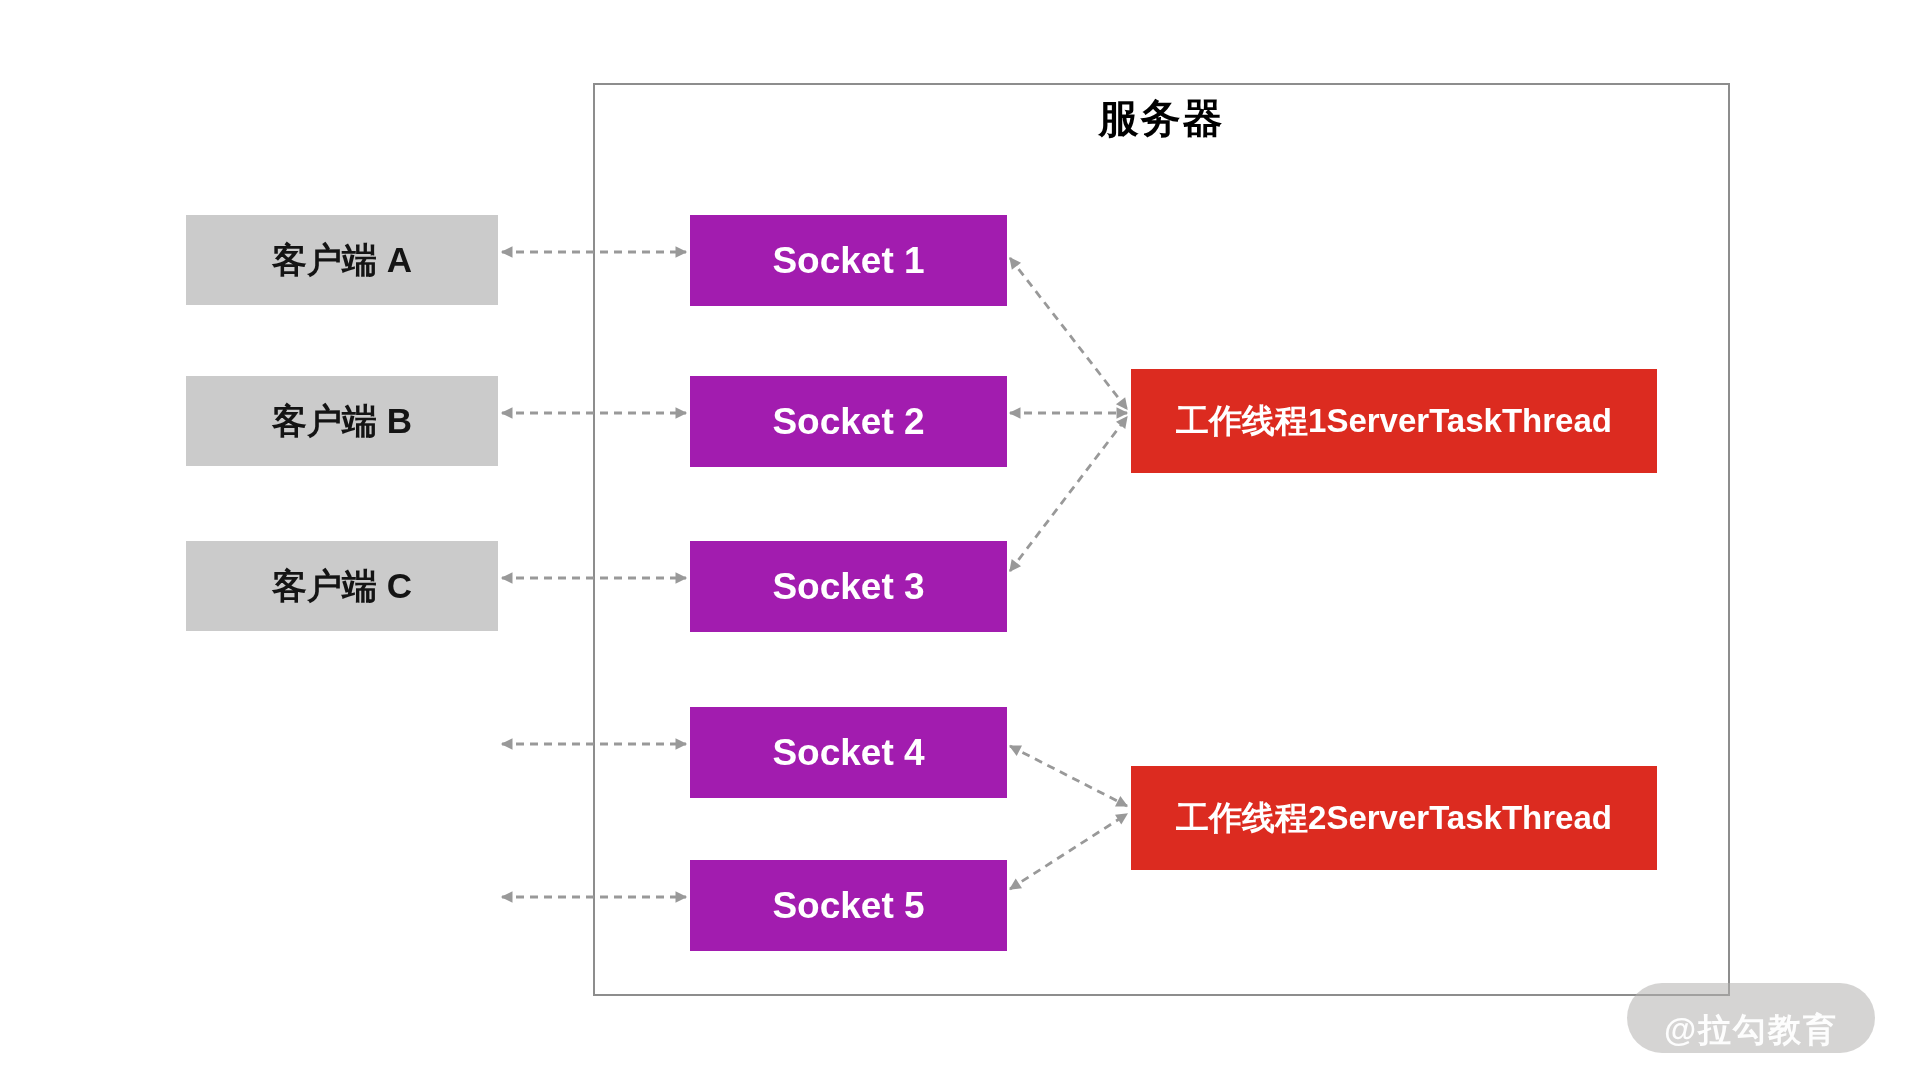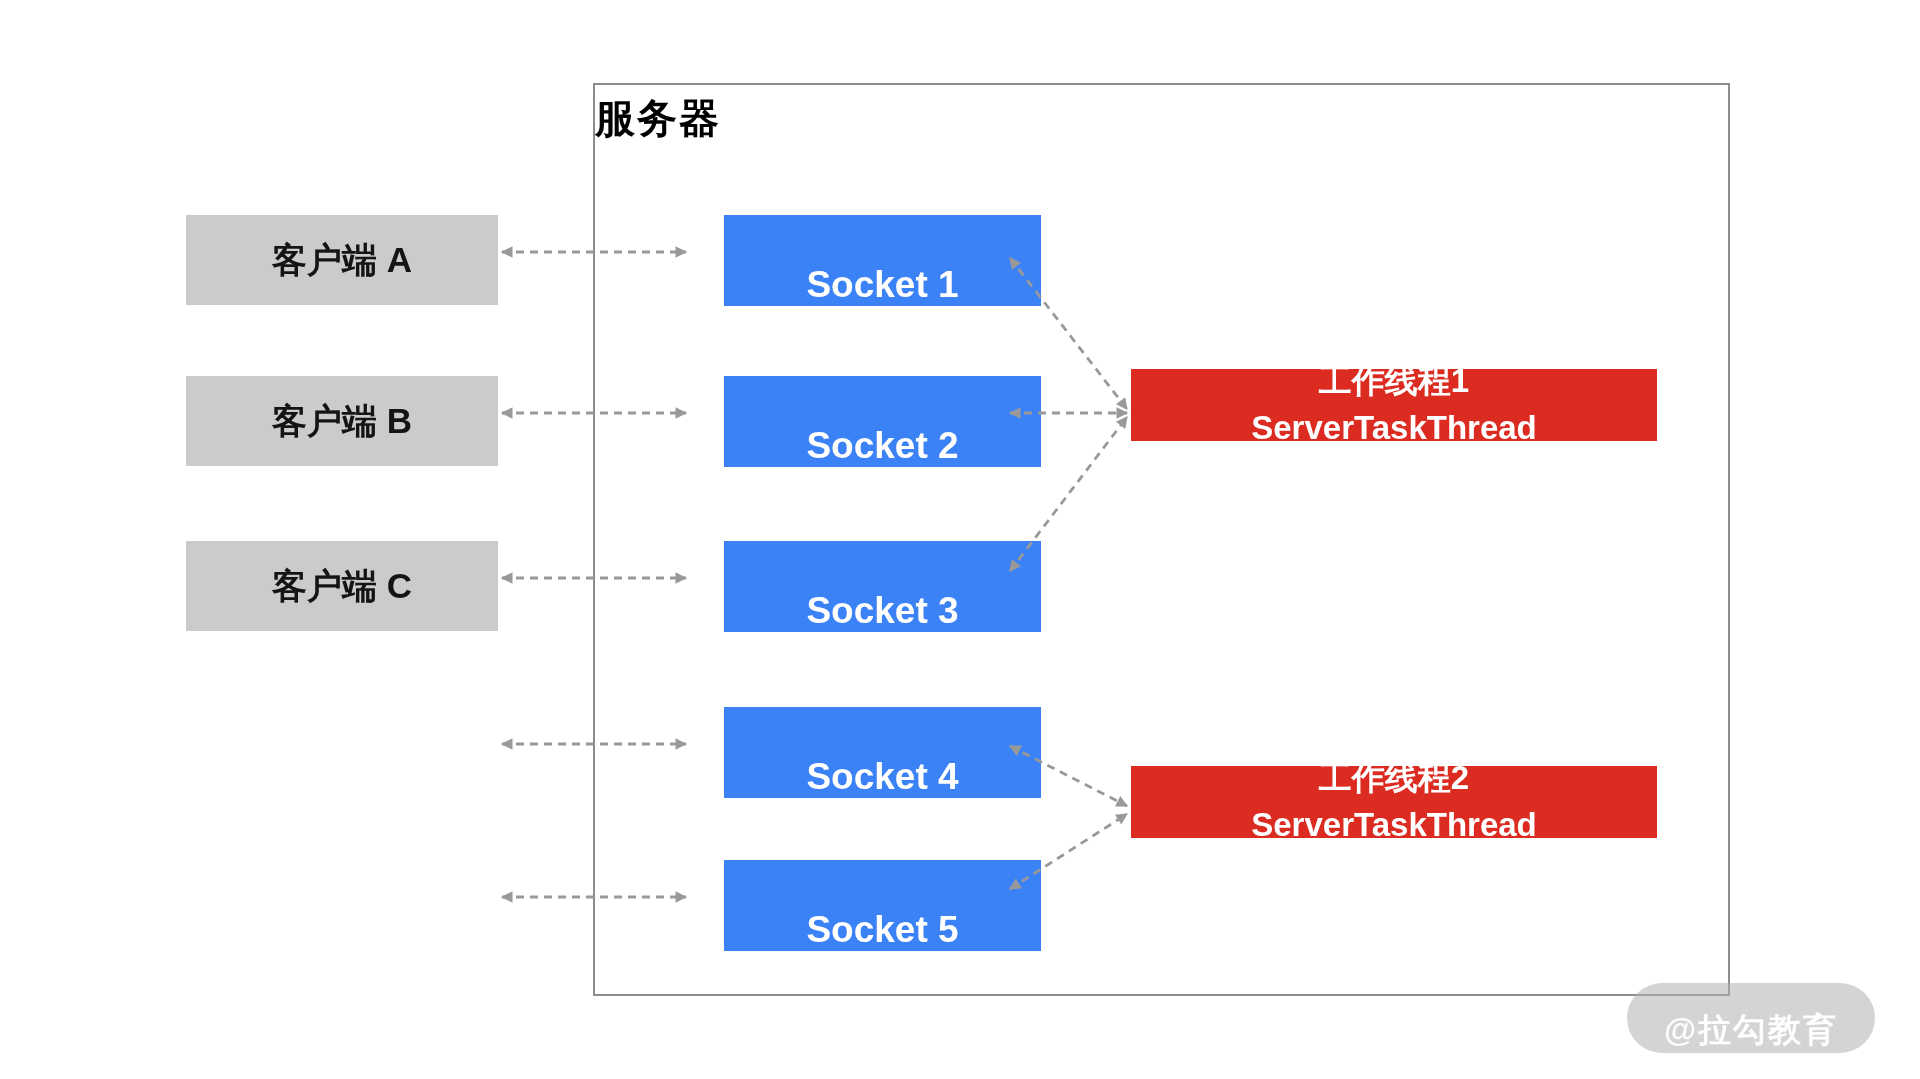--- a/index.html
+++ b/index.html
@@ -14,21 +14,21 @@
   .server-box {
     position: absolute;
     left: 593px; top: 83px;
     width: 1133px; height: 909px;
     border: 2px solid #8d8d8d;
     background: transparent;
   }
   .server-title {
     position: absolute;
     left: 0; right: 0; top: 6px;
-    text-align: left;
+    text-align: center;
     font-size: 40px;
     font-weight: 700;
     color: #000000;
     letter-spacing: 2px;
   }
   .node {
     position: absolute;
     display: flex;
     align-items: center;
     justify-content: center;
@@ -38,36 +38,35 @@
   }
   .client {
     left: 186px;
     width: 312px; height: 90px;
     background: #cbcbcb;
     color: #141414;
     font-size: 35px;
     font-weight: 600;
   }
   .socket {
-    left: 724px;
+    left: 690px;
     width: 317px; height: 91px;
-    background: #3b82f6;
+    background: #a21caf;
     color: #ffffff;
     font-size: 37px;
     font-weight: 600;
-    align-items: flex-end;
   }
   .thread {
     left: 1131px;
-    width: 526px; height: 72px;
+    width: 526px; height: 104px;
     background: #dc2b20;
     color: #ffffff;
     font-size: 33px;
     font-weight: 600;
-    flex-direction: column;
+    flex-direction: row;
     line-height: 1.42;
   }
   .arrows {
     position: absolute;
     left: 0; top: 0;
     width: 1920px; height: 1079px;
     pointer-events: none;
   }
   .watermark {
     position: absolute;

